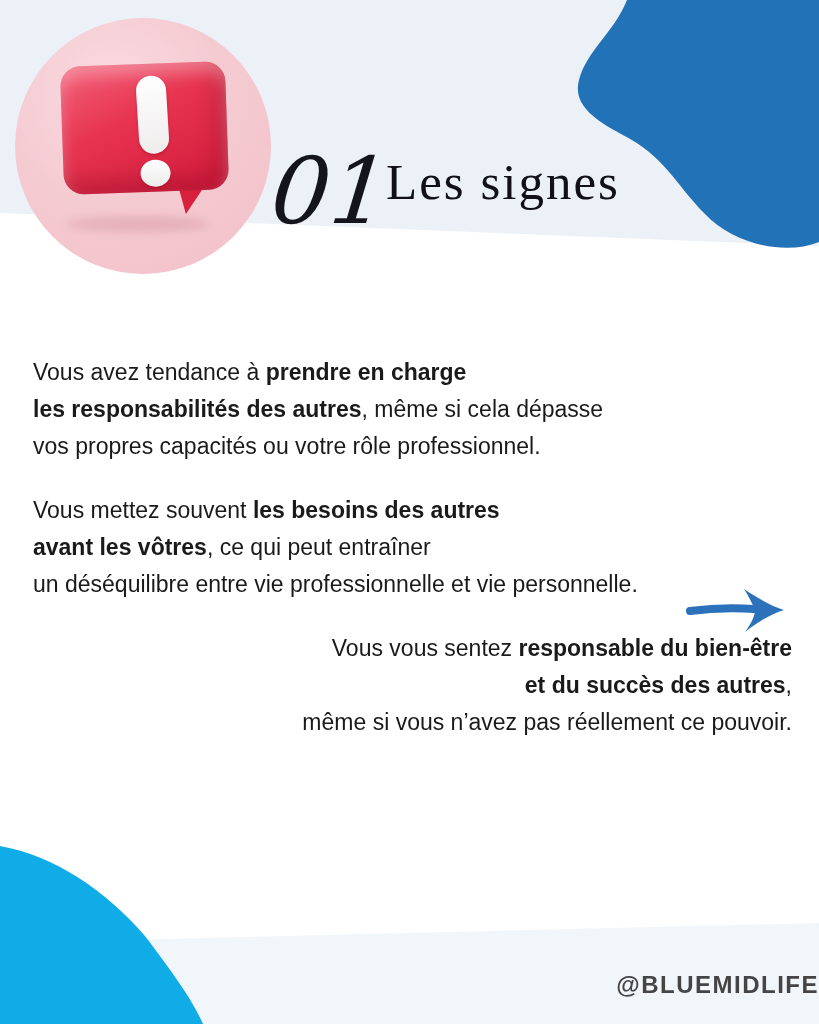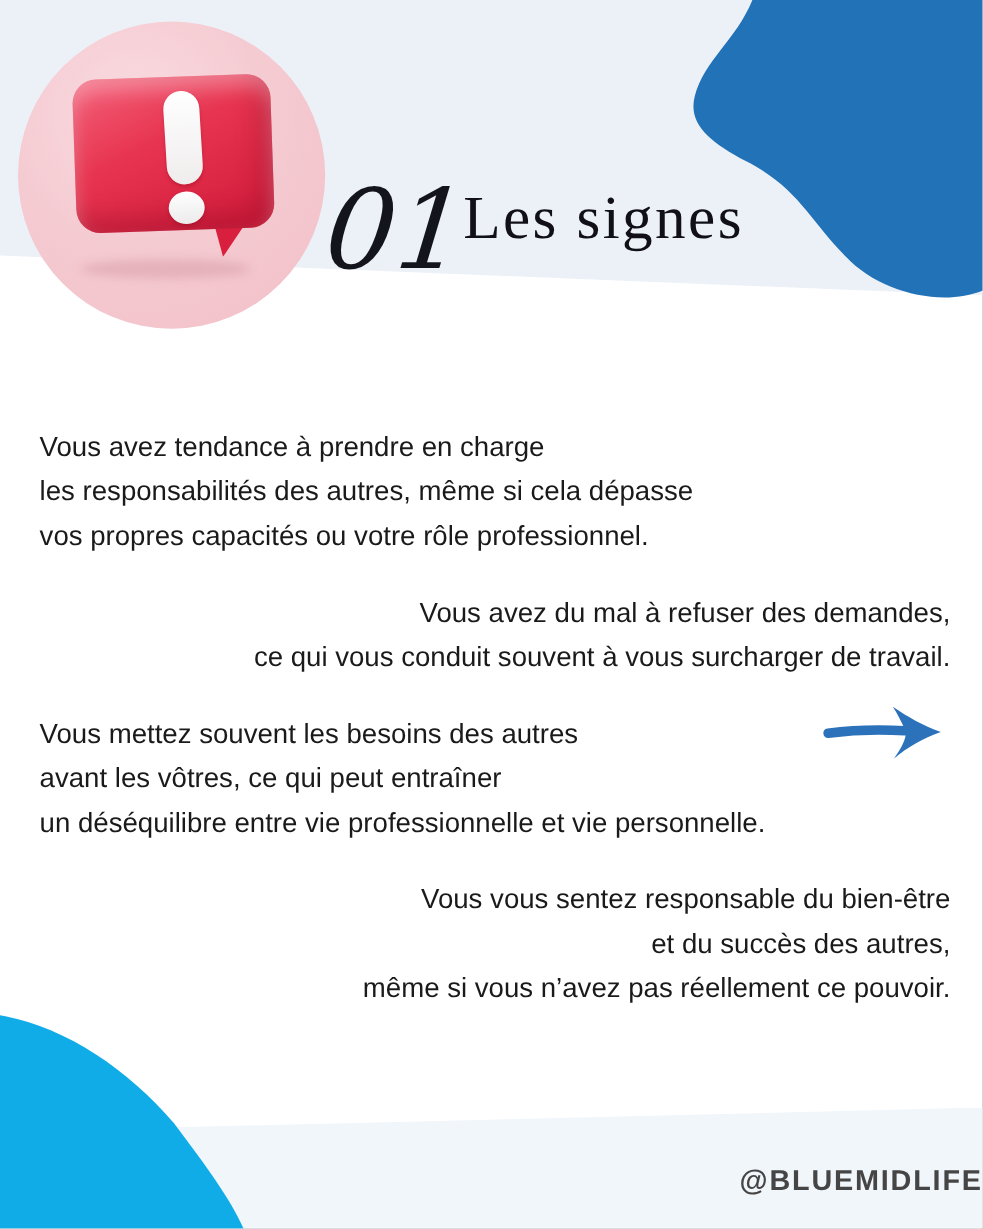--- a/index.html
+++ b/index.html
@@ -66,21 +66,21 @@
     font-size:51px;line-height:1;letter-spacing:2px;color:#101016;
   }
   
   .paras{
     position:absolute;left:33px;right:27px;top:354px;
     display:flex;flex-direction:column;
   }
   .para{font-size:23px;line-height:37px;margin-bottom:27px;}
   .para.left{align-self:flex-start;text-align:left;}
   .para.right{align-self:flex-end;text-align:right;}
-  .para .bold{font-weight:400;margin-top:44px;}
+  .para .bold{font-weight:700;margin-top:44px;}
   
   .arrow{position:absolute;left:686px;top:586px;}
   
   .handle{
     position:absolute;left:0;width:100%;top:971px;text-align:right;
     font-size:24px;font-weight:600;letter-spacing:1.5px;color:#454545;
   }
 </style>
 </head>
 <body>
@@ -111,24 +111,20 @@
 
   <div class="title-number">01</div>
   <div class="title-text">Les signes</div>
 
   <div class="paras" id="paras">
       <div class="para left">
         <div><span>Vous avez tendance à </span><span class="bold">prendre en charge</span></div>
         <div><span class="bold">les responsabilités des autres</span><span>, même si cela dépasse</span></div>
         <div><span>vos propres capacités ou votre rôle professionnel.</span></div>
       </div>
-      <div class="para right">
-        <div><span>Vous avez </span><span class="bold">du mal à refuser des demandes</span><span>,</span></div>
-        <div><span>ce qui vous conduit souvent à vous surcharger de travail.</span></div>
-      </div>
       <div class="para left">
         <div><span>Vous mettez souvent </span><span class="bold">les besoins des autres</span></div>
         <div><span class="bold">avant les vôtres</span><span>, ce qui peut entraîner</span></div>
         <div><span>un déséquilibre entre vie professionnelle et vie personnelle.</span></div>
       </div>
       <div class="para right">
         <div><span>Vous vous sentez </span><span class="bold">responsable du bien-être</span></div>
         <div><span class="bold">et du succès des autres</span><span>,</span></div>
         <div><span>même si vous n’avez pas réellement ce pouvoir.</span></div>
       </div>

